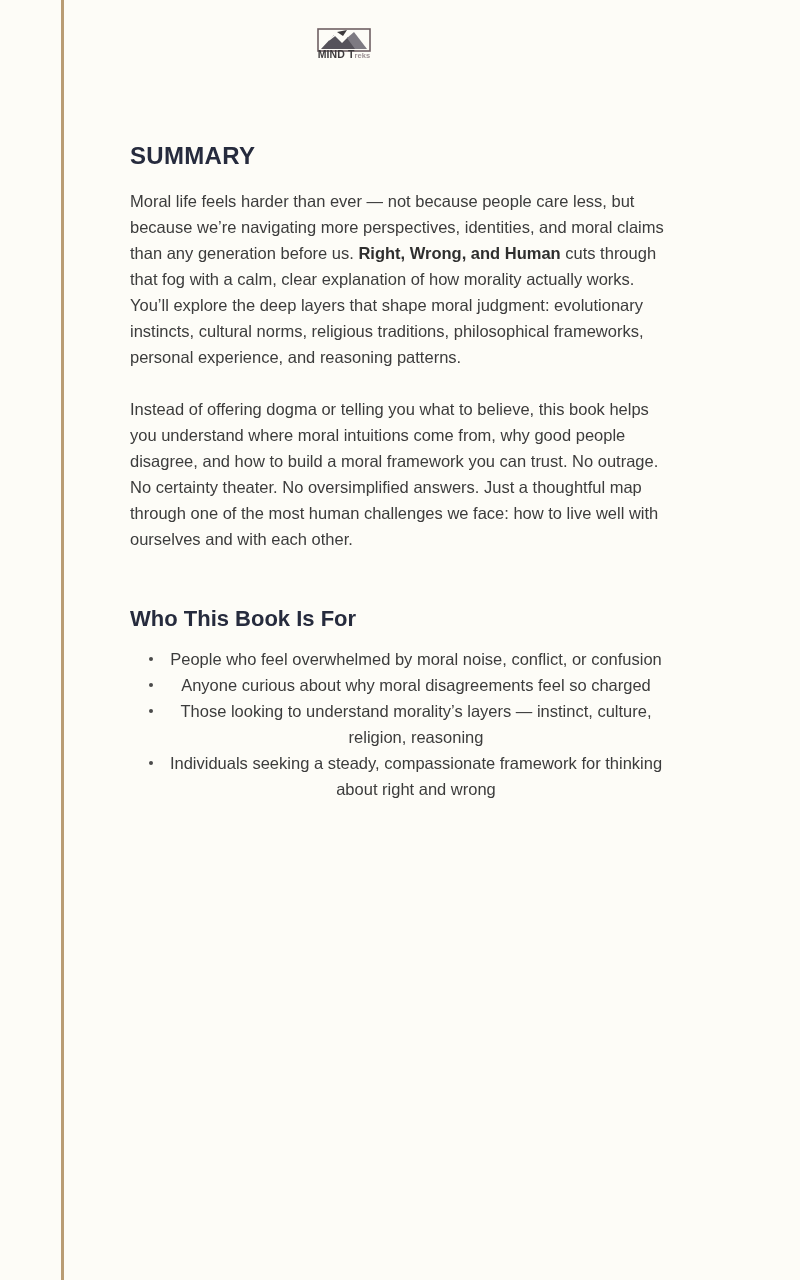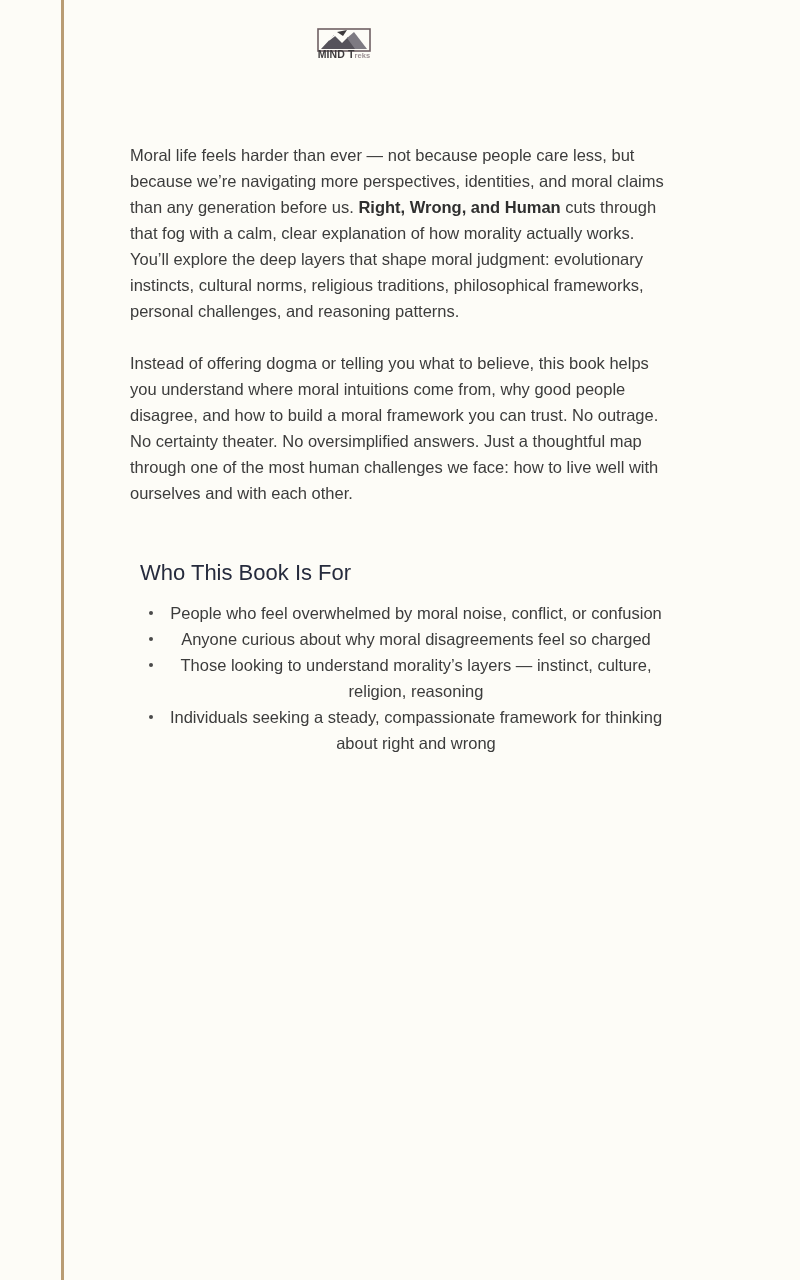--- a/index.html
+++ b/index.html
@@ -77,23 +77,23 @@
 
   h1.section-title {
     margin: 0 0 18px 0;
     font-size: 24px;
     font-weight: bold;
     color: #262b3d;
     letter-spacing: .3px;
   }
 
   h2.section-title-2 {
-    margin: 0 0 14px 10px;
+    margin: 0 0 14px 0;
     font-size: 22px;
-    font-weight: normal;
+    font-weight: bold;
     color: #262b3d;
     letter-spacing: 0;
   }
 
   p.body {
     margin: 0;
     font-size: 16.5px;
     line-height: 26px;
     color: #3c3c3c;
   }
@@ -152,24 +152,25 @@
       <path d="M20 4 L30 2 L26 8 Z" fill="#3d3a3c"></path>
     </svg>
     <div class="brand-word">
       <span class="w1">MIND T</span>
       <span class="w2">reks</span>
     </div>
   </div>
 
   <div class="content">
 
+    <h1 class="section-title">SUMMARY</h1>
 
     <p class="body"><span>Moral life feels harder than ever — not because people care less, but because we’re navigating more perspectives, identities, and moral claims than any generation before us. </span><b>Right, Wrong, and Human</b><span> cuts through that fog with a calm, clear explanation of how morality actually works.</span></p>
 
-    <p class="body">You’ll explore the deep layers that shape moral judgment: evolutionary instincts, cultural norms, religious traditions, philosophical frameworks, personal challenges, and reasoning patterns.</p>
+    <p class="body">You’ll explore the deep layers that shape moral judgment: evolutionary instincts, cultural norms, religious traditions, philosophical frameworks, personal experience, and reasoning patterns.</p>
 
     <div class="para-gap"></div>
 
     <p class="body">Instead of offering dogma or telling you what to believe, this book helps you understand where moral intuitions come from, why good people disagree, and how to build a moral framework you can trust. No outrage. No certainty theater. No oversimplified answers. Just a thoughtful map through one of the most human challenges we face: how to live well with ourselves and with each other.</p>
 
     <div class="block-gap"></div>
 
     <h2 class="section-title-2">Who This Book Is For</h2>
 
     <ul class="audience">

